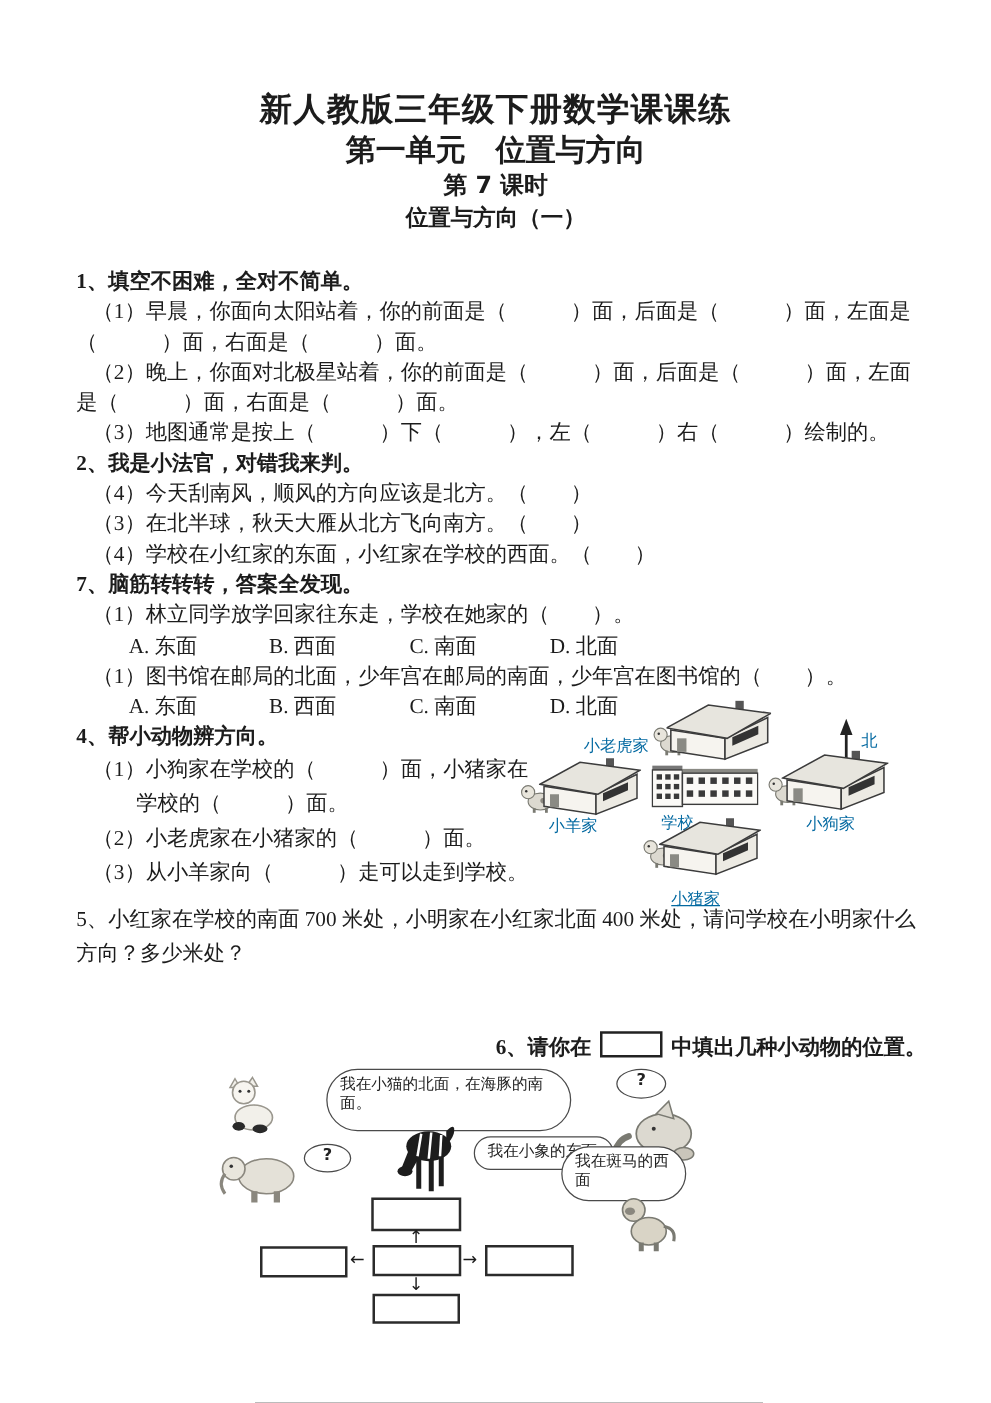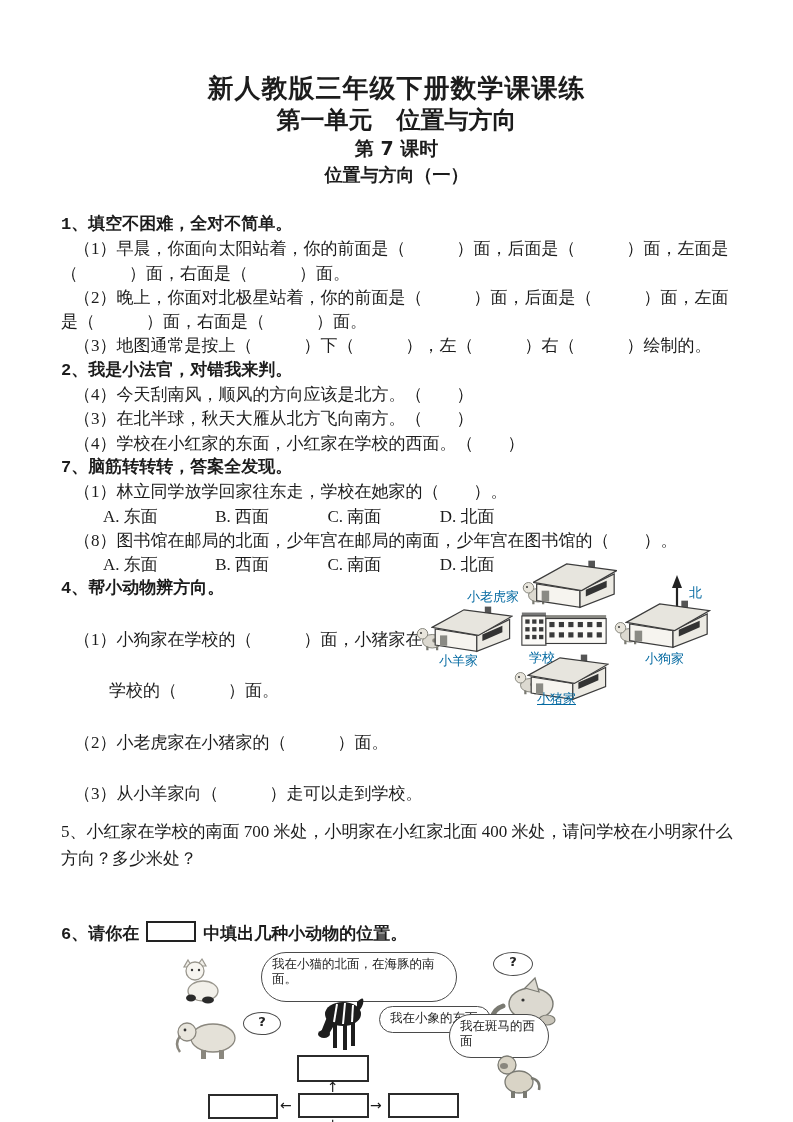--- a/index.html
+++ b/index.html
@@ -10,35 +10,35 @@
   }
   .titles { text-align:center; padding-top:72px;
     font-family:"DejaVu Sans","Liberation Sans",sans-serif; font-weight:bold; }
   .t1 { font-size:26px; line-height:33px; letter-spacing:1px; }
   .t2 { font-size:24px; line-height:30px; }
   .t3 { font-size:19px; line-height:27px; }
   .t4 { font-size:18px; line-height:26px; }
 
   .content { margin:25px 52px 0 61px; font-size:17px; line-height:24.3px; }
 
-  .qhead { font-family:Liberation Mono, monospace; font-weight:bold; }
+  .qhead { font-family:Liberation Serif, serif; font-weight:bold; }
   .indent1 { text-indent:13px; }
   .choices { padding-left:42px; }
   .choices span { display:inline-block; width:108px; }
 
   .q4 { position:relative; }
-  .q4 .qline { line-height:27.4px;margin-top:24px; }
+  .q4 .qline { line-height:27.4px; }
   .q4 .cont { padding-left:48px; }
   .q4text { width:390px; }
 
   .q4map { position:absolute; left:356px; top:-16px; width:292px; height:152px; }
   .q4map .lbl { position:absolute; font-size:13px; font-family:"Liberation Serif",serif; color:#0369a1; white-space:nowrap; }
 
   .q5p { margin-top:12px; line-height:26.5px; }
-  .q6head { margin-top:49px; }
+  .q6head { margin-top:49px;text-align:right; }
   .slotbox { display:inline-block; width:46px; height:17px; border:2px solid #222;
     vertical-align:-3px; margin:0 7px; background:#fff; }
 
   .q6art { position:relative; height:248px; margin-top:2px; font-family:"Liberation Serif",serif; }
   .cloud { position:absolute; border:1.5px solid #4a4a4a; background:#fff;
     border-radius:26px; padding:4px 10px; font-size:12.5px; line-height:15px;
     color:#222; box-sizing:border-box; }
   .qcloud { border-radius:50%; font-size:13px; font-weight:bold; padding:1px 0;
     text-align:center; font-family:"DejaVu Sans",sans-serif; }
   .pbox { position:absolute; border:2px solid #2b2b2b; background:#fff; box-sizing:border-box; }
@@ -125,21 +125,21 @@
 
     <section>
       <div class="qhead">7、脑筋转转转，答案全发现。</div>
       <div class="indent1">（1）林立同学放学回家往东走，学校在她家的（　　）。</div>
       <div class="choices">
         <span>A. 东面</span>
         <span>B. 西面</span>
         <span>C. 南面</span>
         <span>D. 北面</span>
       </div>
-      <div class="indent1">（8）图书馆在邮局的北面，少年宫在邮局的南面，少年宫在图书馆的（　　）。</div>
+      <div class="indent1">（1）图书馆在邮局的北面，少年宫在邮局的南面，少年宫在图书馆的（　　）。</div>
       <div class="choices">
         <span>A. 东面</span>
         <span>B. 西面</span>
         <span>C. 南面</span>
         <span>D. 北面</span>
       </div>
     </section>
 
     <section class="q4">
       <div class="q4text">
@@ -185,21 +185,21 @@
             <use href="#sym-house"></use>
           </svg>
         <span class="lbl" style="left:228px; top:86px;">小狗家</span>
 
         <svg class="sketch" style="left:96px; top:104px;" width="30" height="30">
             <use href="#sym-critter"></use>
           </svg>
         <svg class="sketch" style="left:110px; top:92px;" width="82" height="48">
             <use href="#sym-house"></use>
           </svg>
-        <span class="lbl" style="left:120px; top:126px;text-decoration:underline;">小猪家</span>
+        <span class="lbl" style="left:120px; top:146px;text-decoration:underline;">小猪家</span>
       </div>
     </section>
 
     <p class="q5p">5、小红家在学校的南面 700 米处，小明家在小红家北面 400 米处，请问学校在小明家什么方向？多少米处？</p>
 
     <div class="qhead q6head">
       <span>6、请你在</span><span class="slotbox"></span><span>中填出几种小动物的位置。</span>
     </div>
 
     <div class="q6art">

